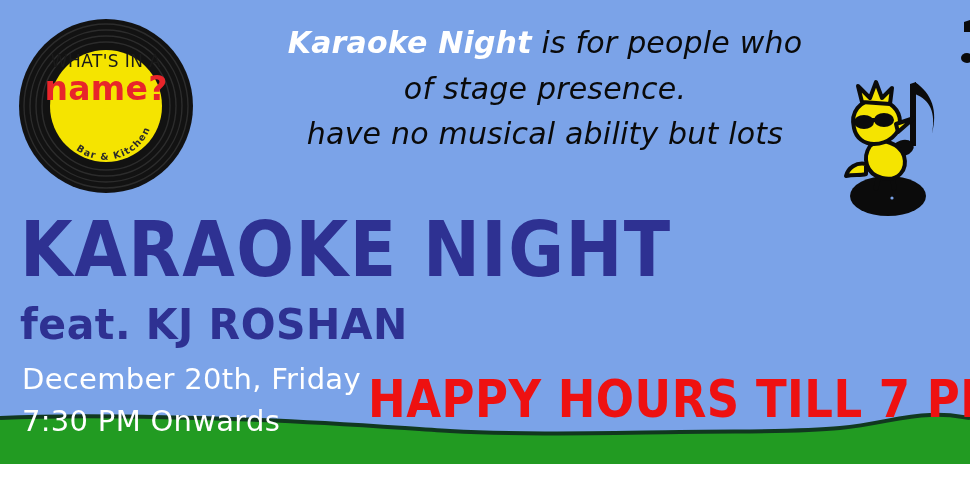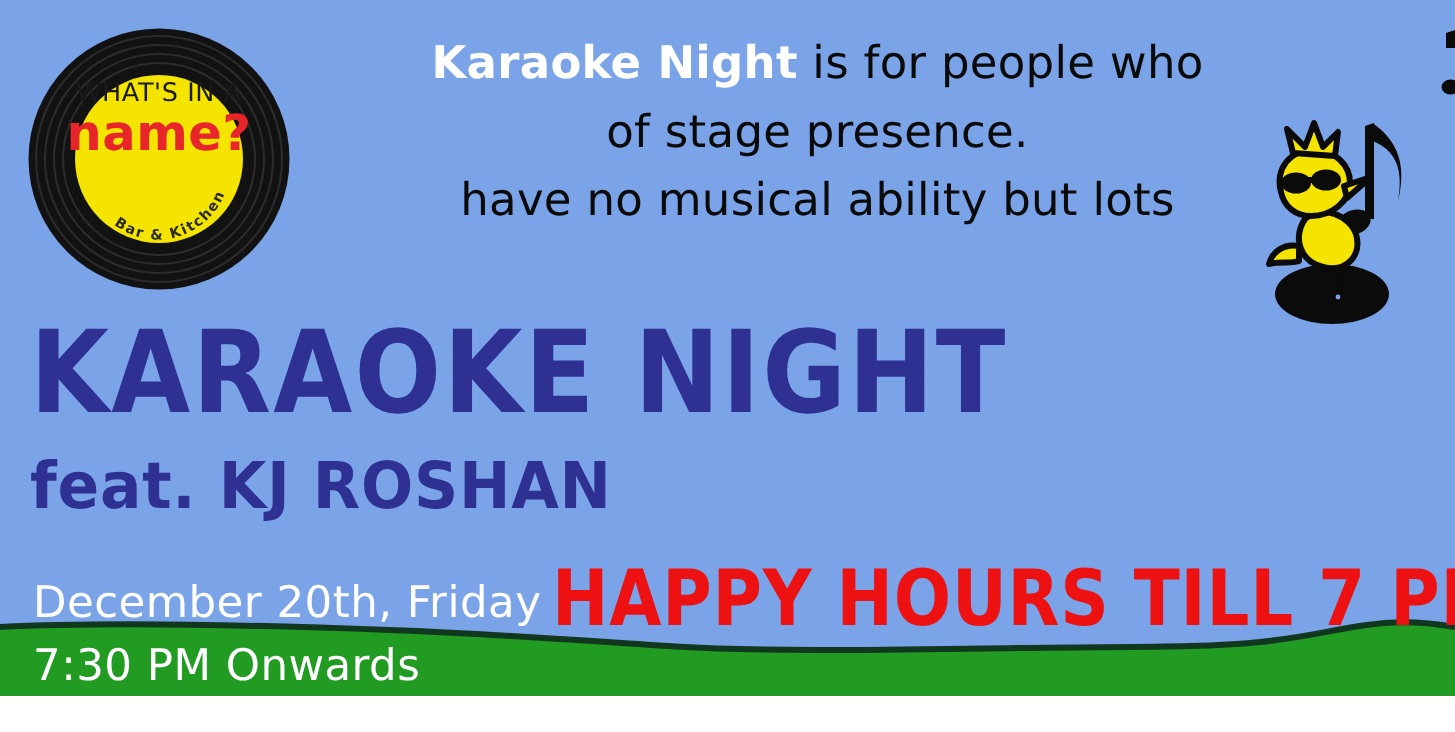--- a/index.html
+++ b/index.html
@@ -46,21 +46,21 @@
     font-size: 30px;
     line-height: 1.52;
     font-weight: 400;
     letter-spacing: 0.2px;
     color: #0a0a0a;
   }
   .tagline .hl {
     color: #ffffff;
     font-weight: 700;
   }
-  .tagline .ln { display: block; white-space: nowrap; }
+  .tagline .ln { display: block; white-space: nowrap; font-style: italic; }
 
   
   .title-block {
     position: absolute;
     left: 20px;
     top: 212px;
   }
   .main-title {
     font-family: "DejaVu Sans", sans-serif;
     font-size: 68px;
@@ -92,21 +92,20 @@
     position: absolute;
     left: 22px;
     top: 358px;
     color: #ffffff;
     font-family: "DejaVu Sans", sans-serif;
     font-size: 29px;
     font-weight: 400;
     line-height: 1.45;
     letter-spacing: 0.3px;
     white-space: nowrap;
-    margin-top: 22px;
   }
   .datetime .ln { display: block; }
 
   
   .happy-hours {
     position: absolute;
     left: 368px;
     top: 373px;
     color: #ee1111;
     font-family: "DejaVu Sans", sans-serif;

